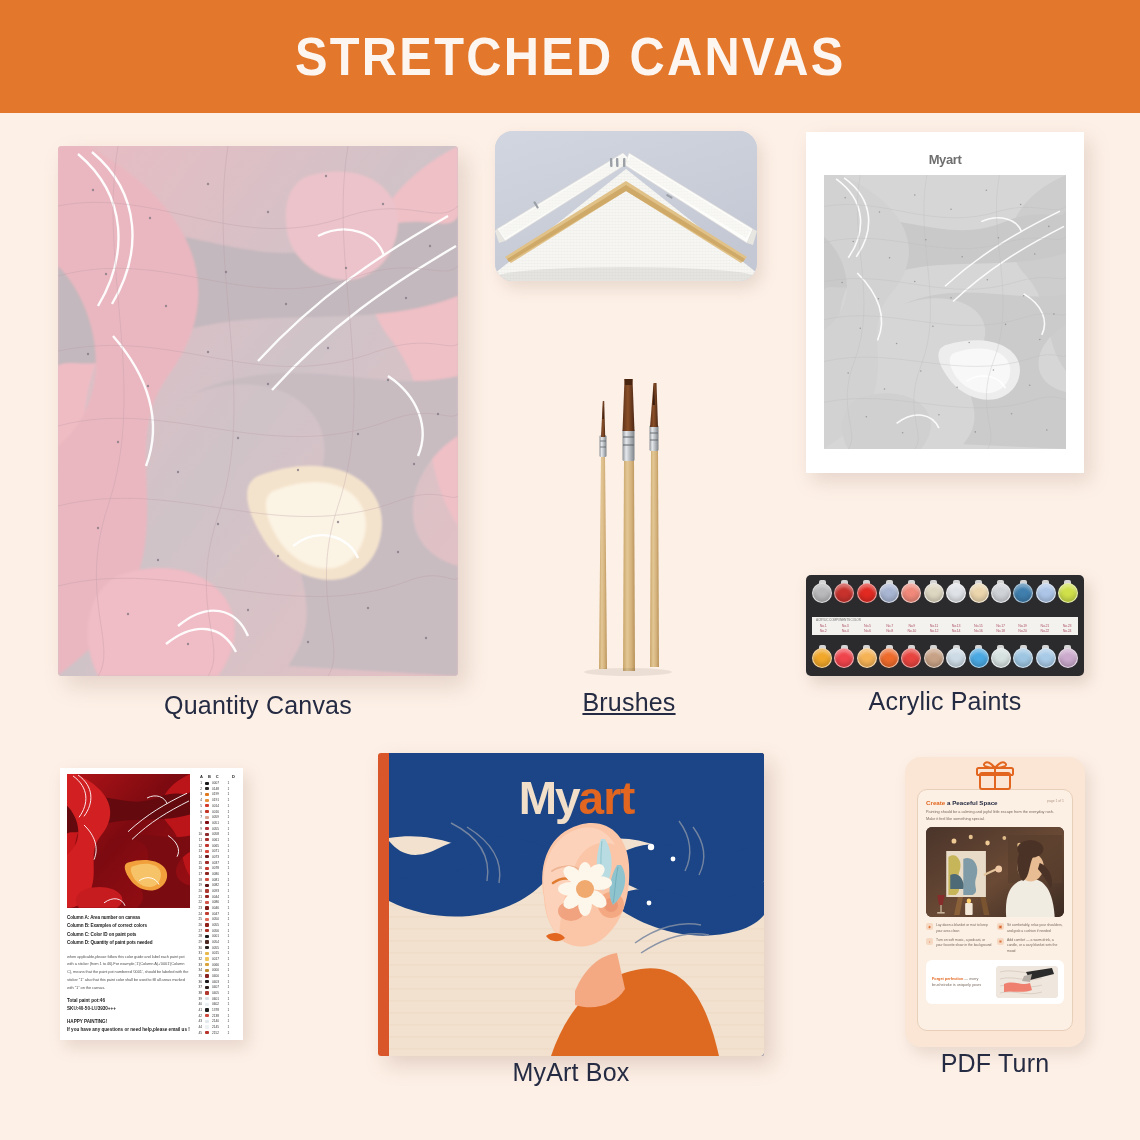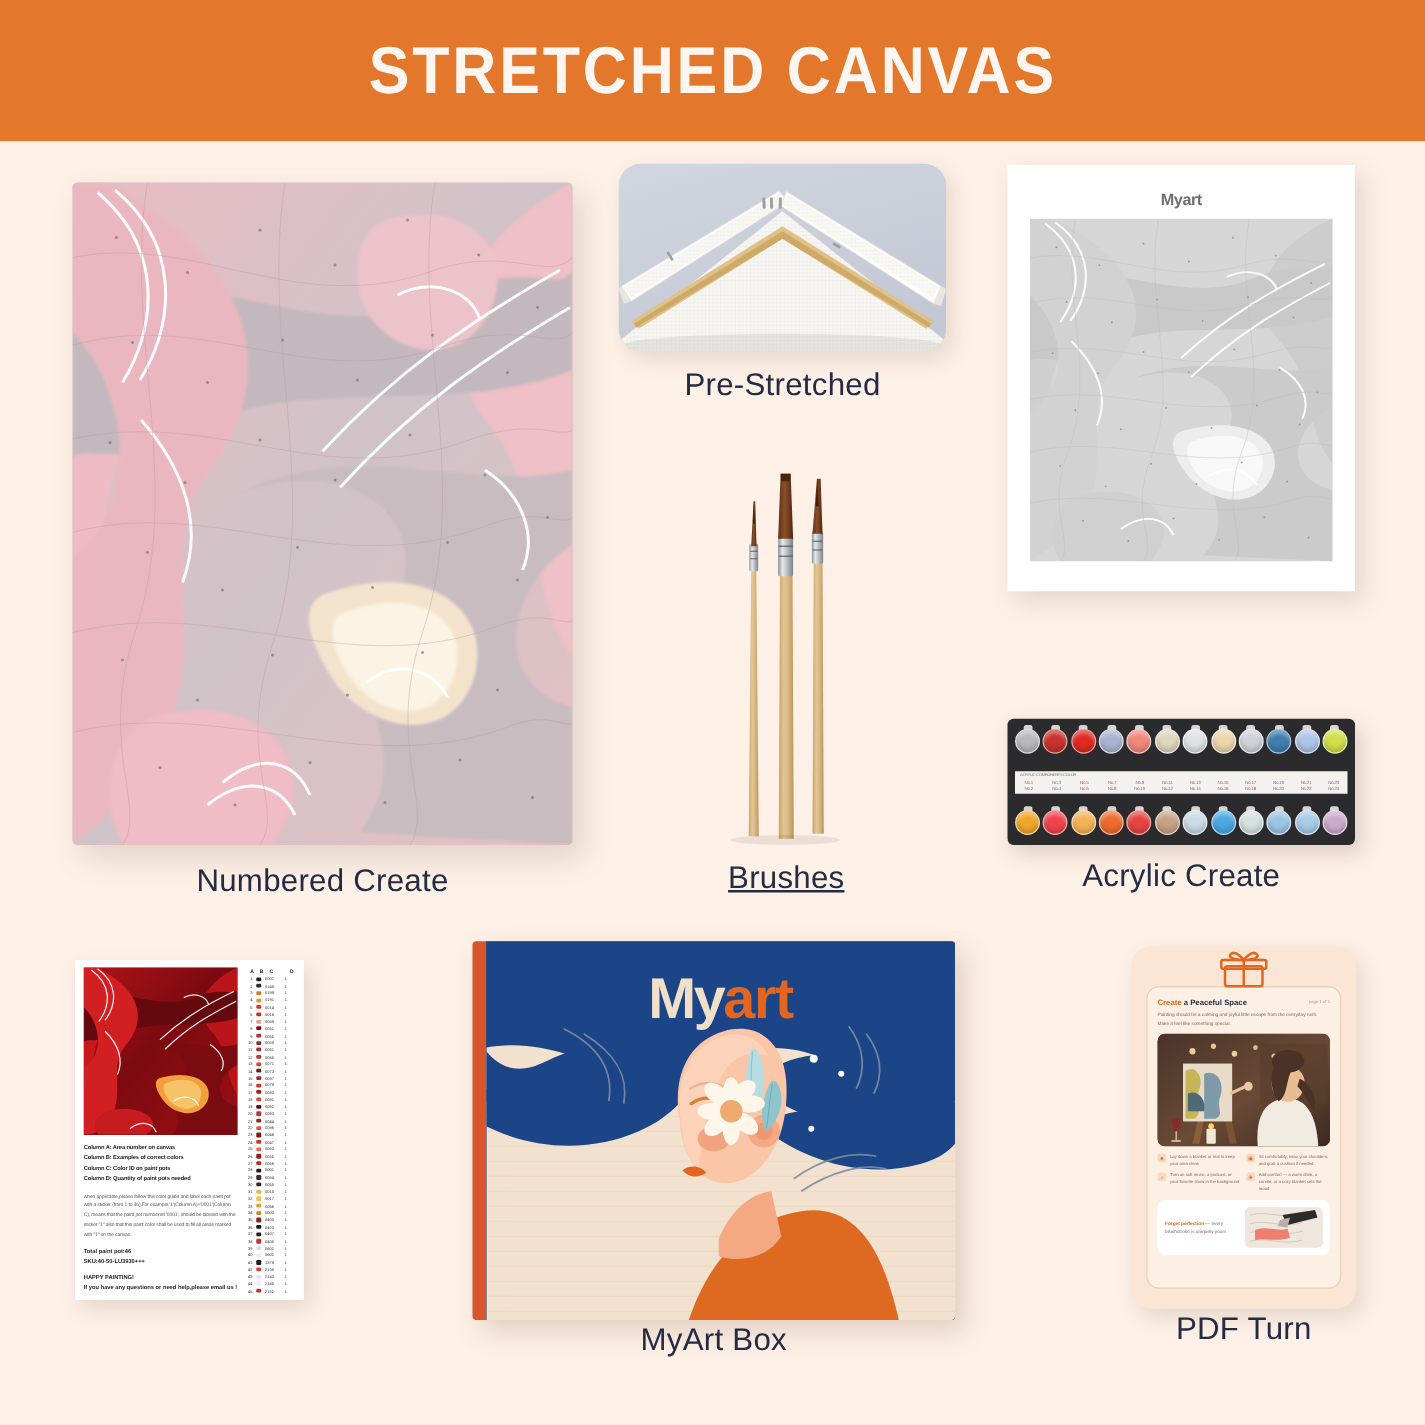--- a/index.html
+++ b/index.html
@@ -300,21 +300,21 @@
             <circle cx="340" cy="406" r="1.2"></circle>
             <circle cx="70" cy="468" r="1.2"></circle>
           <circle cx="130" cy="498" r="1.2"></circle>
             <circle cx="190" cy="464" r="1.2"></circle>
             <circle cx="250" cy="496" r="1.2"></circle>
           <circle cx="310" cy="462" r="1.2"></circle>
             <circle cx="368" cy="492" r="1.2"></circle>
         </g>
       </svg>
     </div>
-    <div class="caption" style="top:545px;">Numbered Create</div>
+    <div class="caption" style="top:545px;">Quantity Canvas</div>
   </div>
 
   <div class="cell" id="prestretch-cell">
     <div class="photo-card">
       <svg width="262" height="150" viewBox="0 0 262 150">
         <defs>
           <linearGradient id="bgg" x1="0" y1="0" x2="0.5" y2="1">
             <stop offset="0%" stop-color="#d2d6e0"></stop>
               <stop offset="100%" stop-color="#c4c8d4"></stop>
           </linearGradient>
@@ -346,21 +346,20 @@
           <rect x="121" y="27" width="2.4" height="9" rx="1" transform="rotate(-2 122 31)"></rect>
           <rect x="128" y="27" width="2.4" height="9" rx="1" transform="rotate(1 129 31)"></rect>
           <rect x="40" y="70" width="2.2" height="8" rx="1" transform="rotate(-31 41 74)"></rect>
           <rect x="171" y="64" width="7" height="2.2" rx="1" transform="rotate(30 174 65)"></rect>
         </g>
 
         <path d="M-10,150 L131,40 L272,150 Z" fill="none"></path>
         <ellipse cx="131" cy="146" rx="130" ry="10" fill="#000" opacity=".07"></ellipse>
       </svg>
     </div>
-    <div class="caption" style="top:163px;">Pre-Stretched</div>
   </div>
 
   <div class="cell" id="refsheet-cell">
     <div class="ref-paper">
       <div class="ref-logo">Myart</div>
       <div class="ref-art">
         <svg width="100%" height="100%" viewBox="0 0 240 288" preserveAspectRatio="none">
           <rect width="240" height="288" fill="#d6d6d6"></rect>
           <g>
             <path d="M0,0 C54,16 72,60 36,98 C6,130 24,163 0,190 Z" fill="#cfcfcf"></path>
@@ -606,21 +605,21 @@
           <div class="pot">
             <span class="tab"></span>
             <span class="lid" style="background:#a9cbe8"></span>
           </div>
           <div class="pot">
             <span class="tab"></span>
             <span class="lid" style="background:#cbaacd"></span>
           </div>
         </div>
     </div>
-    <div class="caption" style="top:112px;">Acrylic Create</div>
+    <div class="caption" style="top:112px;">Acrylic Paints</div>
   </div>
 
   <div class="cell" id="colorcard-cell">
     <div class="cc-paper">
       <div class="cc-left">
         <div class="cc-art">
           <svg width="100%" height="100%" viewBox="0 0 123 139" preserveAspectRatio="none">
             <defs>
               <linearGradient id="rg" x1="0" y1="0" x2="1" y2="1">
                 <stop offset="0%" stop-color="#b01418"></stop>

